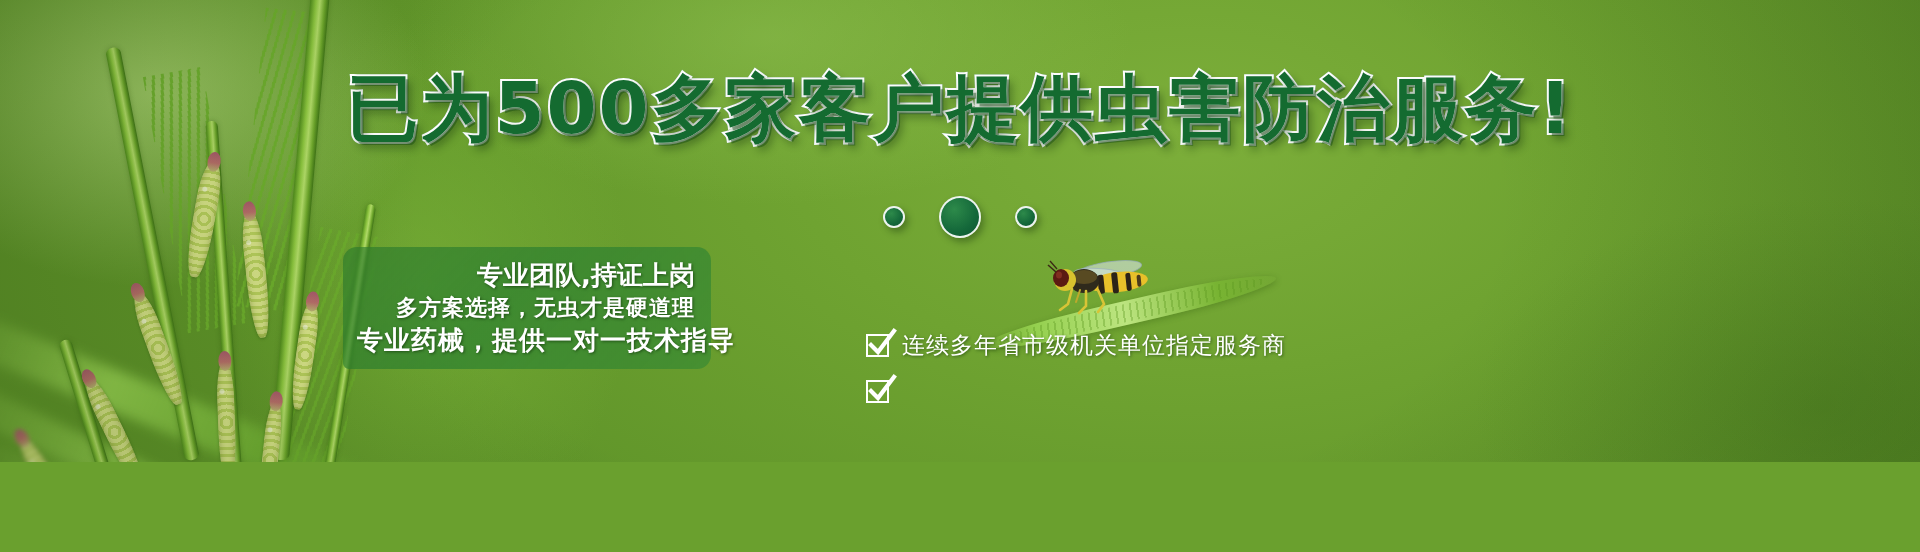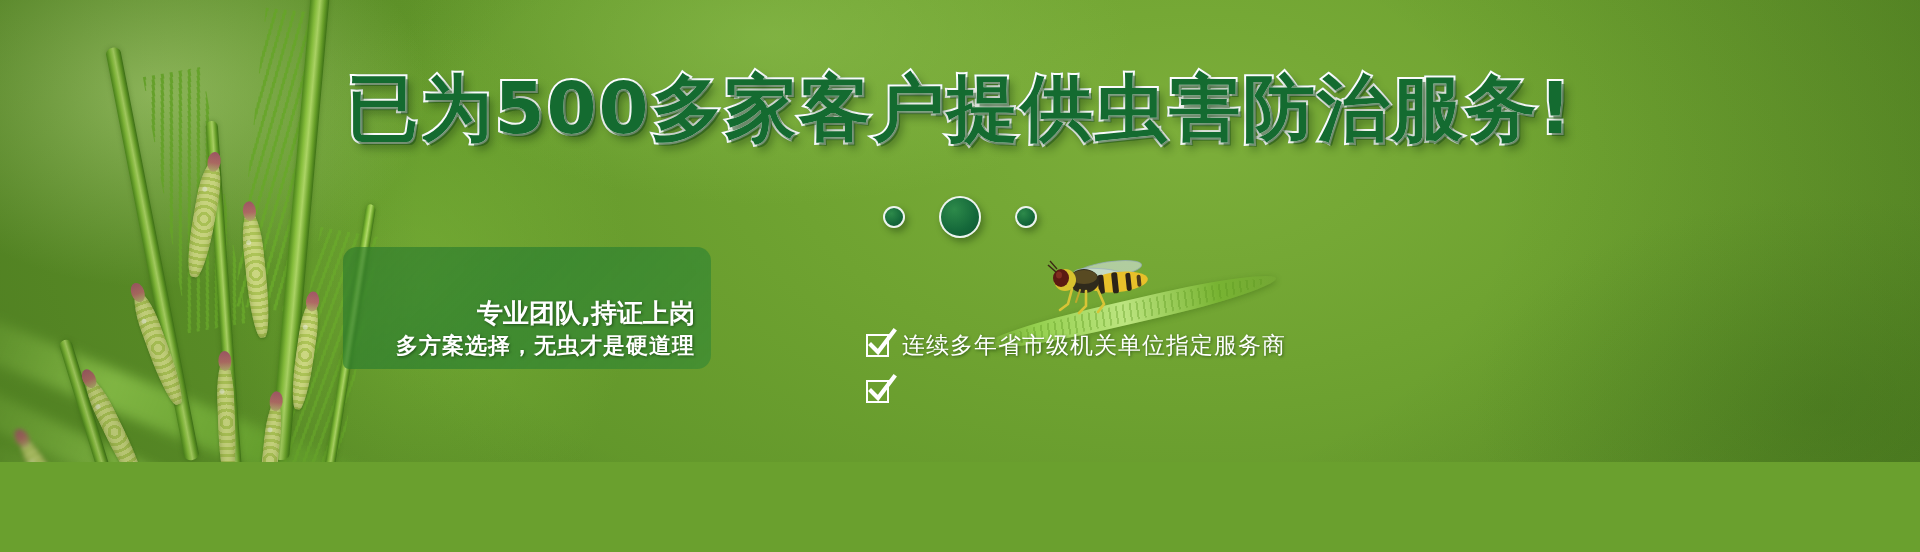--- a/index.html
+++ b/index.html
@@ -150,21 +150,21 @@
   .dot.small { width:22px; height:22px; }
   .dot.big   { width:42px; height:42px; }
 
   
   #info-panel {
     position:absolute; left:343px; top:247px;
     width:368px; height:122px;
     background:linear-gradient(135deg, rgba(38,118,44,.58) 0%, rgba(44,128,48,.70) 45%, rgba(50,136,52,.62) 100%);
     border-radius:14px 14px 14px 6px;
     padding:11px 16px 8px 14px;
-    display:flex; flex-direction:column; justify-content:flex-end;
+    display:flex; flex-direction:column; justify-content:flex-start;
     backdrop-filter:blur(1px);
   }
   #info-panel .line {
     color:#ffffff;
     font-weight:bold;
     text-align:right;
     white-space:nowrap;
     text-shadow:1px 1px 3px rgba(10,40,5,.6);
     font-family:"DejaVu Sans","Liberation Sans",sans-serif;
   }
@@ -295,20 +295,21 @@
 
   <div id="dots">
     <span class="dot small"></span>
     <span class="dot big"></span>
     <span class="dot small"></span>
   </div>
 
   <div id="info-panel">
     <div class="line l1">专业团队,持证上岗</div>
     <div class="line l2">多方案选择，无虫才是硬道理</div>
+    <div class="line l3">专业药械，提供一对一技术指导</div>
   </div>
 
   <div id="features">
 
     <div class="feature">
       <span class="chk">
         <svg viewBox="0 0 30 30" aria-hidden="true">
           <path d="M4 16 L11 23 L27 2" fill="none" stroke="#ffffff" stroke-width="4.2" stroke-linecap="square" stroke-linejoin="miter"></path>
         </svg>
       </span>

